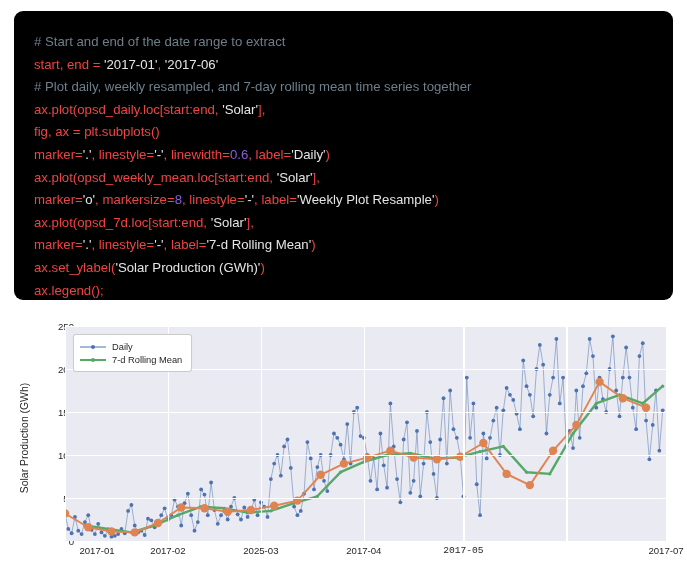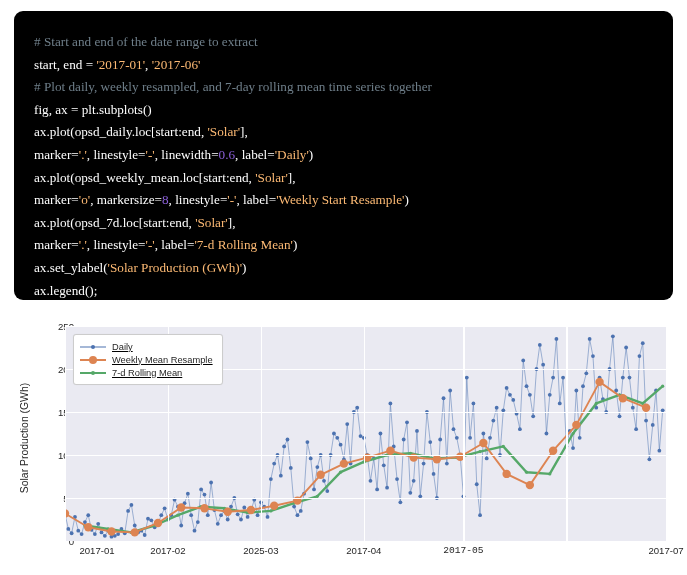--- a/index.html
+++ b/index.html
@@ -15,31 +15,31 @@
     position:absolute;
     left:14px; top:11px;
     width:659px; height:289px;
     background:#000000;
     border-radius:9px;
     box-sizing:border-box;
     padding:20px 0 0 20px;
     overflow:hidden;
   }
   .code-line{
-    font-family:Liberation Serif, serif;
+    font-family:Liberation Sans, sans-serif;
     font-size:13.2px;
     line-height:22.6px;
     white-space:pre;
     color:#e8e8e8;
     letter-spacing:0px;
   }
   .tok-com{color:#6f7f8a;}
-  .tok-str{color:#fdba74;}
+  .tok-str{color:#e5e5e5;}
   .tok-num{color:#8a5fd8;}
-  .tok-pln{color:#ffffff;text-align:right;}
+  .tok-pln{color:#ef4444;text-align:right;}
 
   
   #figure{
     position:absolute;
     left:0; top:300px;
     width:687px; height:275px;
     background:#ffffff;
   }
   #plot-area{
     position:absolute;
@@ -88,21 +88,20 @@
     border:1px solid #cccccc;
     border-radius:3px;
     padding:5px 9px 5px 6px;
     z-index:5;
     box-shadow:0 0 1px rgba(0,0,0,.08);
   }
   .legend-row{
     display:flex;align-items:center;
     height:13px;
     white-space:nowrap;
-    text-decoration:underline;
   }
   .legend-swatch{
     position:relative;
     width:26px;height:12px;
     margin-right:6px;
     flex:0 0 26px;
   }
   .legend-swatch .ln{
     position:absolute;left:0;top:50%;
     width:26px;
@@ -117,25 +116,25 @@
   svg{display:block;}
 </style>
 </head>
 <body>
 
 <div id="code-block">
   <div id="code-lines">
       <div class="code-line"><span class="tok-com"># Start and end of the date range to extract</span></div>
       <div class="code-line"><span class="tok-pln">start, end = </span><span class="tok-str">'2017-01'</span><span class="tok-pln">, </span><span class="tok-str">'2017-06'</span></div>
       <div class="code-line"><span class="tok-com"># Plot daily, weekly resampled, and 7-day rolling mean time series together</span></div>
+      <div class="code-line"><span class="tok-pln">ax.plot(opsd_daily.loc[start:end, </span><span class="tok-str">'Solar'</span><span class="tok-pln">],</span></div>
       <div class="code-line"><span class="tok-pln">fig, ax = plt.subplots()</span></div>
-      <div class="code-line"><span class="tok-pln">ax.plot(opsd_daily.loc[start:end, </span><span class="tok-str">'Solar'</span><span class="tok-pln">],</span></div>
       <div class="code-line"><span class="tok-pln">marker=</span><span class="tok-str">'.'</span><span class="tok-pln">, linestyle=</span><span class="tok-str">'-'</span><span class="tok-pln">, linewidth=</span><span class="tok-num">0.6</span><span class="tok-pln">, label=</span><span class="tok-str">'Daily'</span><span class="tok-pln">)</span></div>
       <div class="code-line"><span class="tok-pln">ax.plot(opsd_weekly_mean.loc[start:end, </span><span class="tok-str">'Solar'</span><span class="tok-pln">],</span></div>
-      <div class="code-line"><span class="tok-pln">marker=</span><span class="tok-str">'o'</span><span class="tok-pln">, markersize=</span><span class="tok-num">8</span><span class="tok-pln">, linestyle=</span><span class="tok-str">'-'</span><span class="tok-pln">, label=</span><span class="tok-str">'Weekly Start Resample'</span><span class="tok-pln">)</span></div>
+      <div class="code-line"><span class="tok-pln">marker=</span><span class="tok-str">'o'</span><span class="tok-pln">, markersize=</span><span class="tok-num">8</span><span class="tok-pln">, linestyle=</span><span class="tok-str">'-'</span><span class="tok-pln">, label=</span><span class="tok-str">'Weekly Plot Resample'</span><span class="tok-pln">)</span></div>
       <div class="code-line"><span class="tok-pln">ax.plot(opsd_7d.loc[start:end, </span><span class="tok-str">'Solar'</span><span class="tok-pln">],</span></div>
       <div class="code-line"><span class="tok-pln">marker=</span><span class="tok-str">'.'</span><span class="tok-pln">, linestyle=</span><span class="tok-str">'-'</span><span class="tok-pln">, label=</span><span class="tok-str">'7-d Rolling Mean'</span><span class="tok-pln">)</span></div>
       <div class="code-line"><span class="tok-pln">ax.set_ylabel(</span><span class="tok-str">'Solar Production (GWh)'</span><span class="tok-pln">)</span></div>
       <div class="code-line"><span class="tok-pln">ax.legend();</span></div>
     </div>
 </div>
 
 <div id="figure">
 
   <div id="ylabel">Solar Production (GWh)</div>
@@ -420,27 +419,20 @@
       <div id="legend-rows">
           <div class="legend-row">
             <span class="legend-swatch">
               <span class="ln" style="border-top: 1px solid rgb(76, 114, 176);"></span>
               <span class="dot" style="width: 4px; height: 4px; background: rgb(76, 114, 176);"></span>
             </span>
             <span class="legend-label">Daily</span>
           </div>
           <div class="legend-row">
             <span class="legend-swatch">
-              <span class="ln" style="border-top: 2px solid rgb(221, 132, 82);"></span>
-              <span class="dot" style="width: 8px; height: 8px; background: rgb(221, 132, 82);"></span>
-            </span>
-            <span class="legend-label">Weekly Mean Resample</span>
-          </div>
-          <div class="legend-row">
-            <span class="legend-swatch">
               <span class="ln" style="border-top: 2px solid rgb(85, 168, 104);"></span>
               <span class="dot" style="width: 4px; height: 4px; background: rgb(85, 168, 104);"></span>
             </span>
             <span class="legend-label">7-d Rolling Mean</span>
           </div>
         </div>
     </div>
   </div>
 
 </div>

